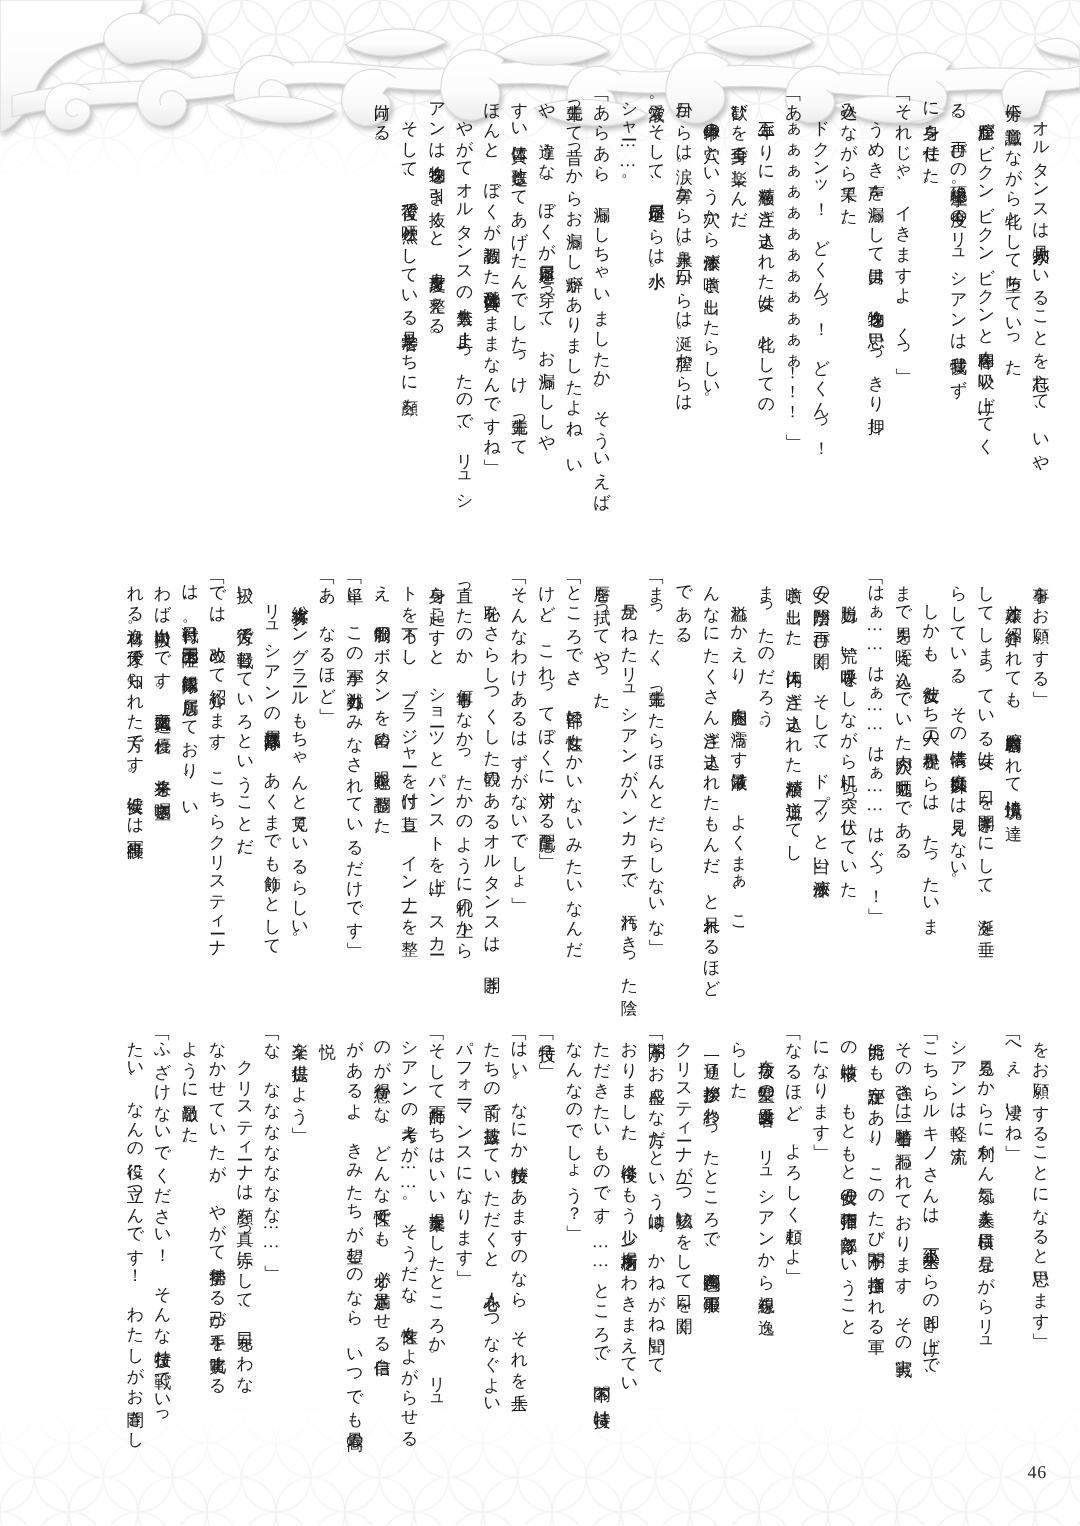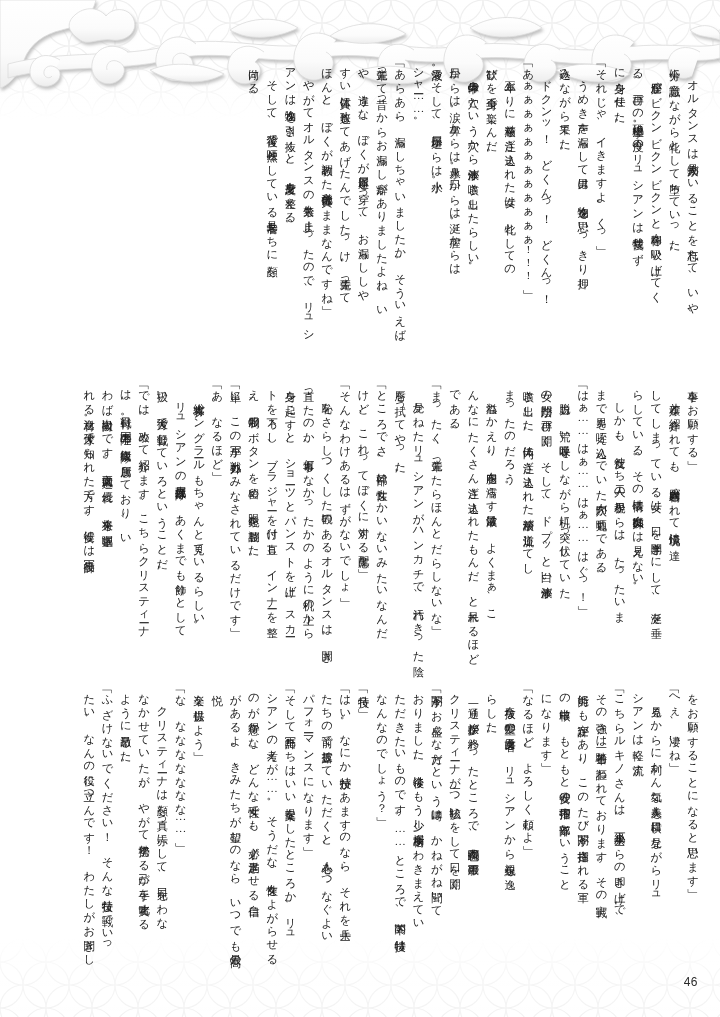--- a/index.html
+++ b/index.html
@@ -89,21 +89,21 @@
   }
 
   
   #page-number {
     position: absolute;
     right: 22px;
     bottom: 28px;
     font-size: 12px;
     letter-spacing: 0.5px;
     color: #2a2a2a;
-    font-family: Liberation Sans, sans-serif;
+    font-family: Liberation Serif, serif;
   }
 
   
   .corner-shade {
     position: absolute;
     left: 0; top: 0;
     width: 150px; height: 120px;
     pointer-events: none;
   }
 </style>

